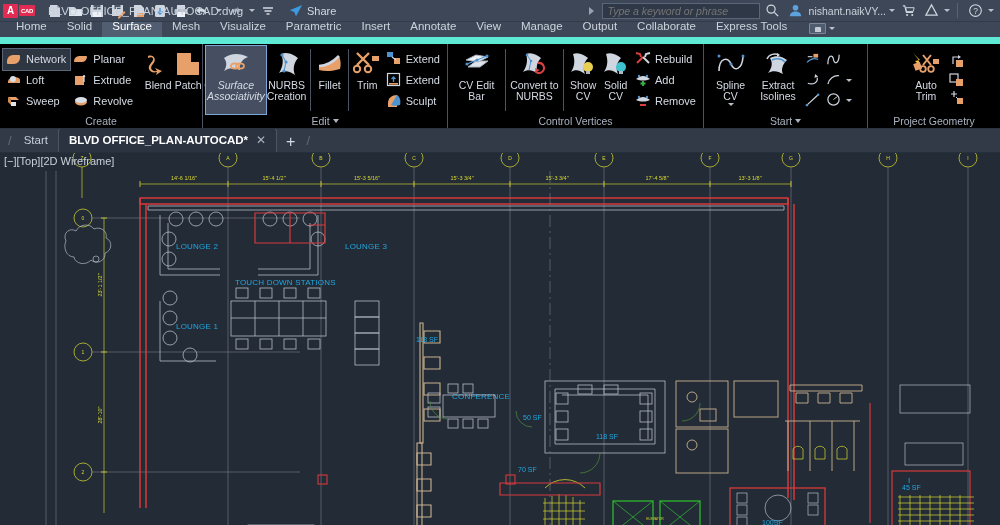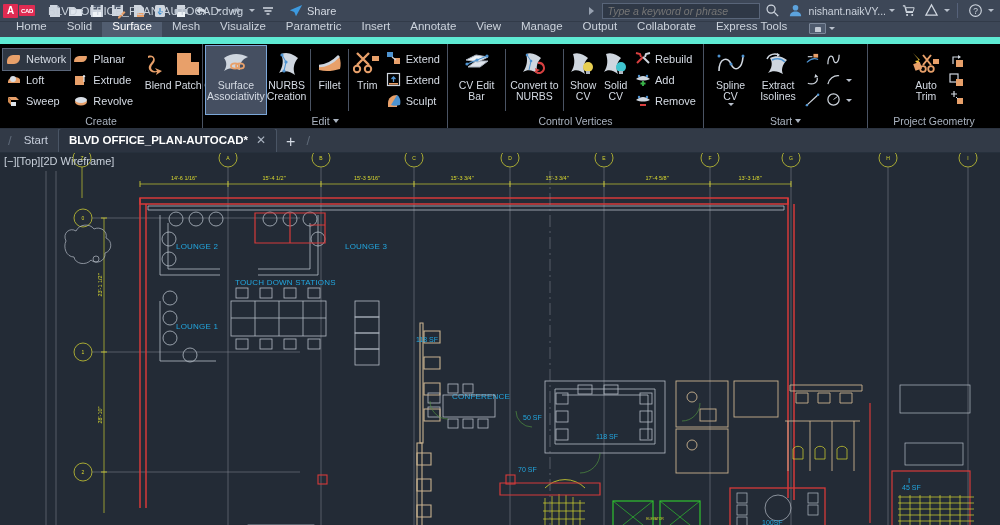--- a/index.html
+++ b/index.html
@@ -121,21 +121,21 @@
     display:flex; align-items:center; gap:4px;
     font-size: 11px; color:#d5dbe4; padding: 2px 4px 2px 3px;
     height: 21px; white-space:nowrap;
   }
   .itm-s.sel { background:#2e3642; outline:1px solid #5a667a; }
   .itm-big {
     display:flex; flex-direction:column; align-items:center; justify-content:flex-start;
     width: 44px; padding: 2px 1px; font-size:10.5px; color:#d5dbe4;
     text-align:center; line-height:11px; height:100%;
   }
-  .itm-big.active { background:#454f61; outline:1px solid #7ba7d9; }
+  .itm-big.active { background:#454f61; outline:1px solid #7ba7d9;font-style:italic; }
   .itm-big .glyph { height:32px; display:flex; align-items:center; justify-content:center; }
   .vsep { width:1px; background:#4a5363; align-self:stretch; margin:3px 3px; }
 
   
   .sw { width:16px; height:16px; display:inline-block; position:relative; flex:none;}
   .sheet2 { width:13px;height:9px;background:#e8a06a;border-radius:6px 1px 6px 1px;}
 
   
   #doctabs {
     height: 24px; background: #323a47; display:flex; align-items:flex-end;

